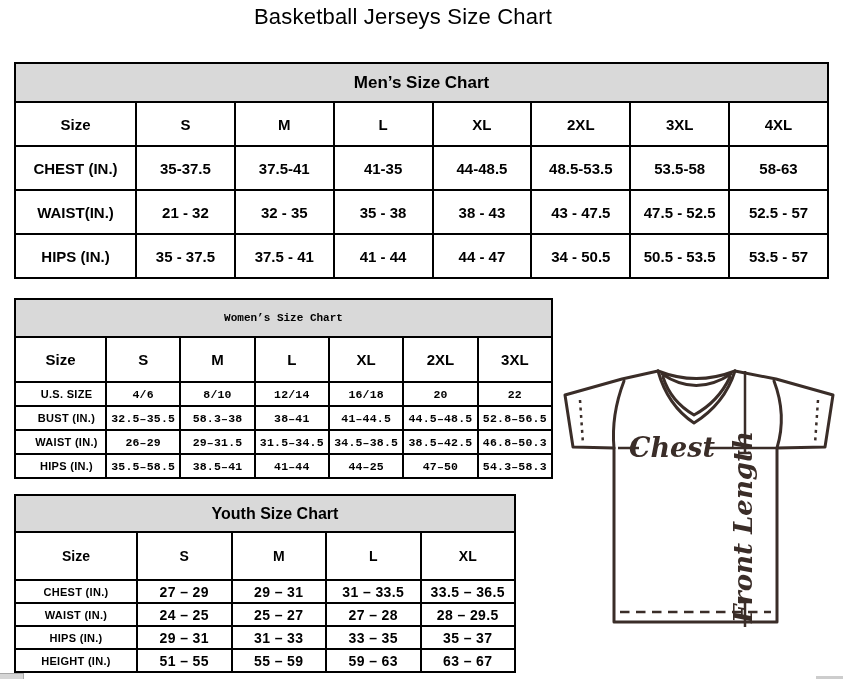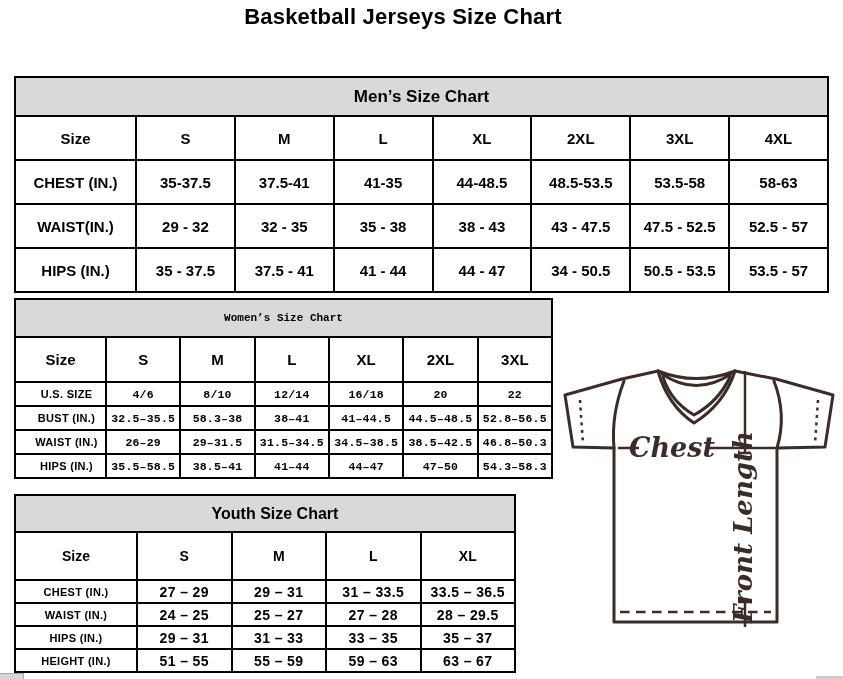--- a/index.html
+++ b/index.html
@@ -2,31 +2,31 @@
 <html><head>
 <meta charset="utf-8">
 <style>
   html,body { margin:0; padding:0; }
   body {
     width:843px; height:679px; background:#ffffff; position:relative;
     overflow:hidden; font-family:"Liberation Sans", sans-serif; color:#000;
   }
   .page-title {
     position:absolute; top:4px; left:0; width:806px; text-align:center;
-    font-size:22px; font-weight:bold; letter-spacing:0.2px;
+    font-size:22px; font-weight:normal; letter-spacing:0.2px;
   }
   table {
     position:absolute; border-collapse:collapse; table-layout:fixed;
     background:#fff;
   }
   td, th { border:2px solid #000; text-align:center; vertical-align:middle; padding:0; }
   .band { background:#d9d9d9; font-weight:bold; }
   .lbl, .val, th { font-weight:bold; }
 
-  #mens { left:14px; top:76px; width:815px; }
+  #mens { left:14px; top:62px; width:815px; }
   #mens col.c-lbl { width:121px; }
   #mens .band { height:37px; font-size:17px; }
   #mens th { height:42px; font-size:15px; }
   #mens .lbl, #mens .val { height:42px; font-size:15px; }
 
   #womens { left:14px; top:298px; width:539px; }
   #womens col.c-lbl { width:91px; }
   #womens .band { height:36px; font-size:11px;font-family:Liberation Mono, monospace; }
   #womens th { height:43px; font-size:15px; }
   #womens .lbl { height:22px; font-size:11px; letter-spacing:0.3px;padding-left:12px; }
@@ -89,21 +89,21 @@
         <td class="val">35-37.5</td>
         <td class="val">37.5-41</td>
         <td class="val">41-35</td>
         <td class="val">44-48.5</td>
         <td class="val">48.5-53.5</td>
         <td class="val">53.5-58</td>
         <td class="val">58-63</td>
       </tr>
       <tr>
         <td class="lbl">WAIST(IN.)</td>
-        <td class="val">29 - 32</td>
+        <td class="val">21 - 32</td>
         <td class="val">32 - 35</td>
         <td class="val">35 - 38</td>
         <td class="val">38 - 43</td>
         <td class="val">43 - 47.5</td>
         <td class="val">47.5 - 52.5</td>
         <td class="val">52.5 - 57</td>
       </tr>
       <tr>
         <td class="lbl">HIPS (IN.)</td>
         <td class="val">35 - 37.5</td>
@@ -165,21 +165,21 @@
         <td class="val">31.5–34.5</td>
         <td class="val">34.5–38.5</td>
         <td class="val">38.5–42.5</td>
         <td class="val">46.8–50.3</td>
       </tr>
       <tr>
         <td class="lbl">HIPS (IN.)</td>
         <td class="val">35.5–58.5</td>
         <td class="val">38.5–41</td>
         <td class="val">41–44</td>
-        <td class="val">44–47</td>
+        <td class="val">44–25</td>
         <td class="val">47–50</td>
         <td class="val">54.3–58.3</td>
       </tr>
     </tbody>
 </table>
 
 <table id="youth">
   <colgroup>
       <col class="c-lbl">
       <col>

